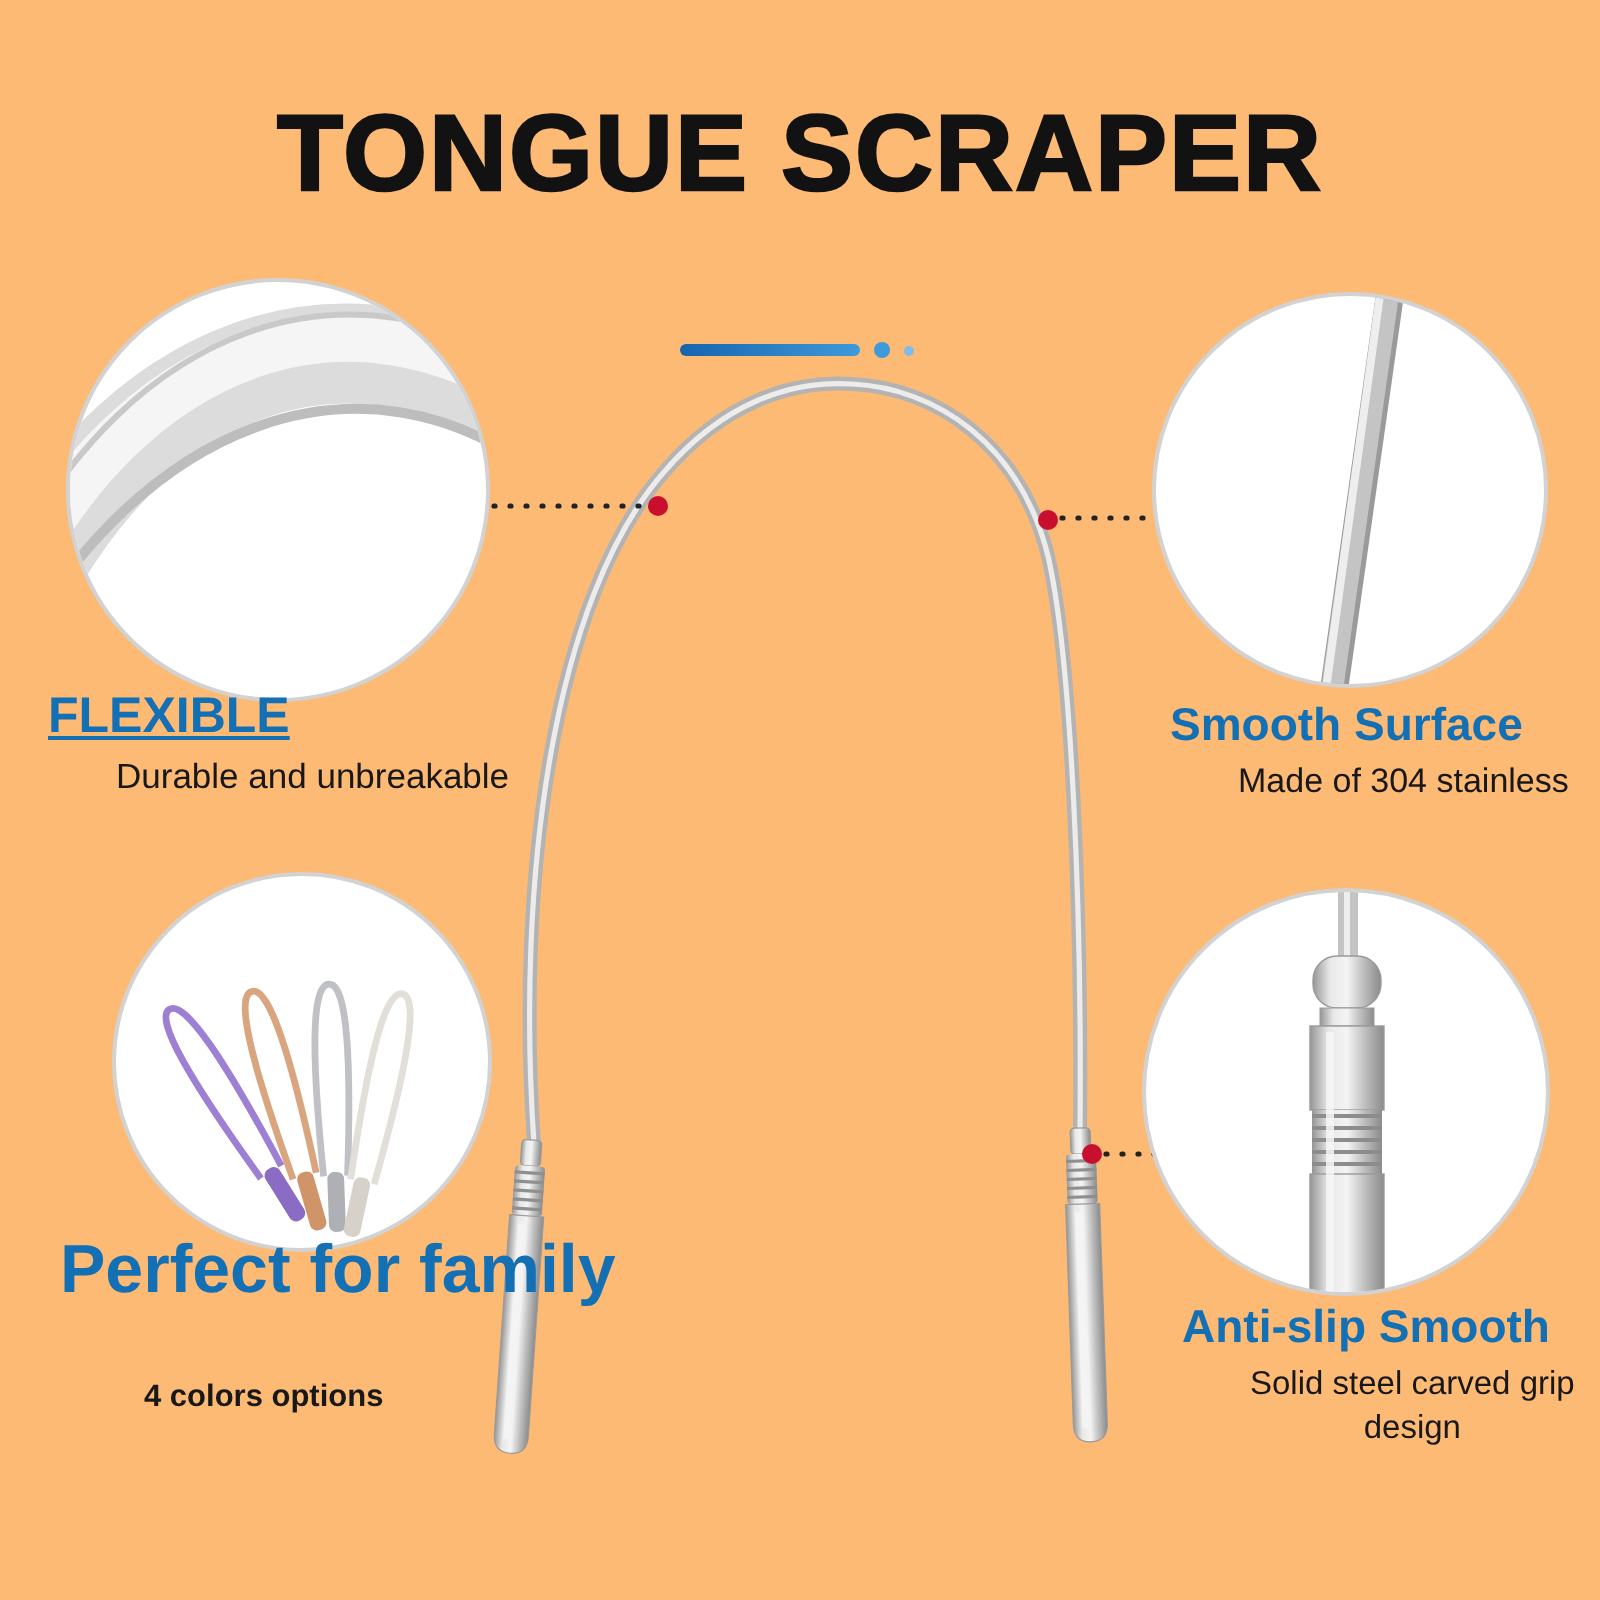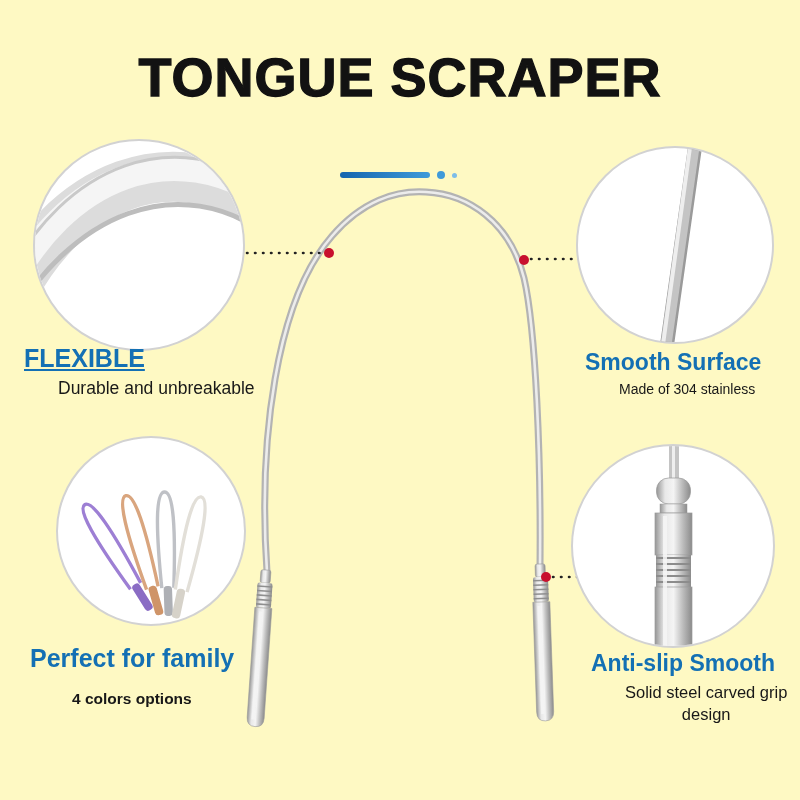--- a/index.html
+++ b/index.html
@@ -1,18 +1,18 @@
 <!DOCTYPE html>
 <html><head>
 <meta charset="utf-8">
 <style>
   * { margin:0; padding:0; box-sizing:border-box; }
   body { background:#ffffff; }
   .stage{
-    position:relative; width:800px; height:800px; background:#fef9c3;
+    position:relative; width:800px; height:800px; background:#fdba74;
     font-family:"Liberation Sans", sans-serif; overflow:hidden;
   }
   .title{
     position:absolute; top:46px; left:0; right:0; text-align:center;
     font-size:54px; font-weight:bold; color:#121212; letter-spacing:1px;
     -webkit-text-stroke:1.3px #121212;
   }
   .divider{
     position:absolute; top:171px; left:340px; display:flex; align-items:center; gap:7px;
   }
@@ -34,22 +34,22 @@
   .circle-br{ left:571px; top:444px; width:204px; height:204px; }
   .callout-circle svg{ display:block; }
 
   .label{ position:absolute; z-index:3; }
   .h-blue{ color:#1470b4; font-weight:bold; }
   .t-dark{ color:#181818;margin-left:34px; }
 
   .flex-head   { left:24px;  top:344px; font-size:25px;text-decoration:underline; }
   .flex-desc   { left:24px;  top:378px; font-size:17.5px; }
   .smooth-head { left:585px; top:349px; font-size:23px; }
-  .smooth-desc { left:585px; top:381px; font-size:14px; }
-  .family-head { left:30px;  top:644px; font-size:25px; }
+  .smooth-desc { left:585px; top:381px; font-size:17px; }
+  .family-head { left:30px;  top:616px; font-size:34px; }
   .family-desc { left:38px;  top:688px; font-size:15.5px; font-weight:bold; line-height:21px; }
   .handle-head { left:591px; top:650px; font-size:23px; }
   .handle-desc { left:591px; top:681px; font-size:16.5px; line-height:22px;text-align:center; }
   .family-desc span, .handle-desc span{ display:block; }
 </style>
 </head>
 <body>
 
 <div class="stage">
 

